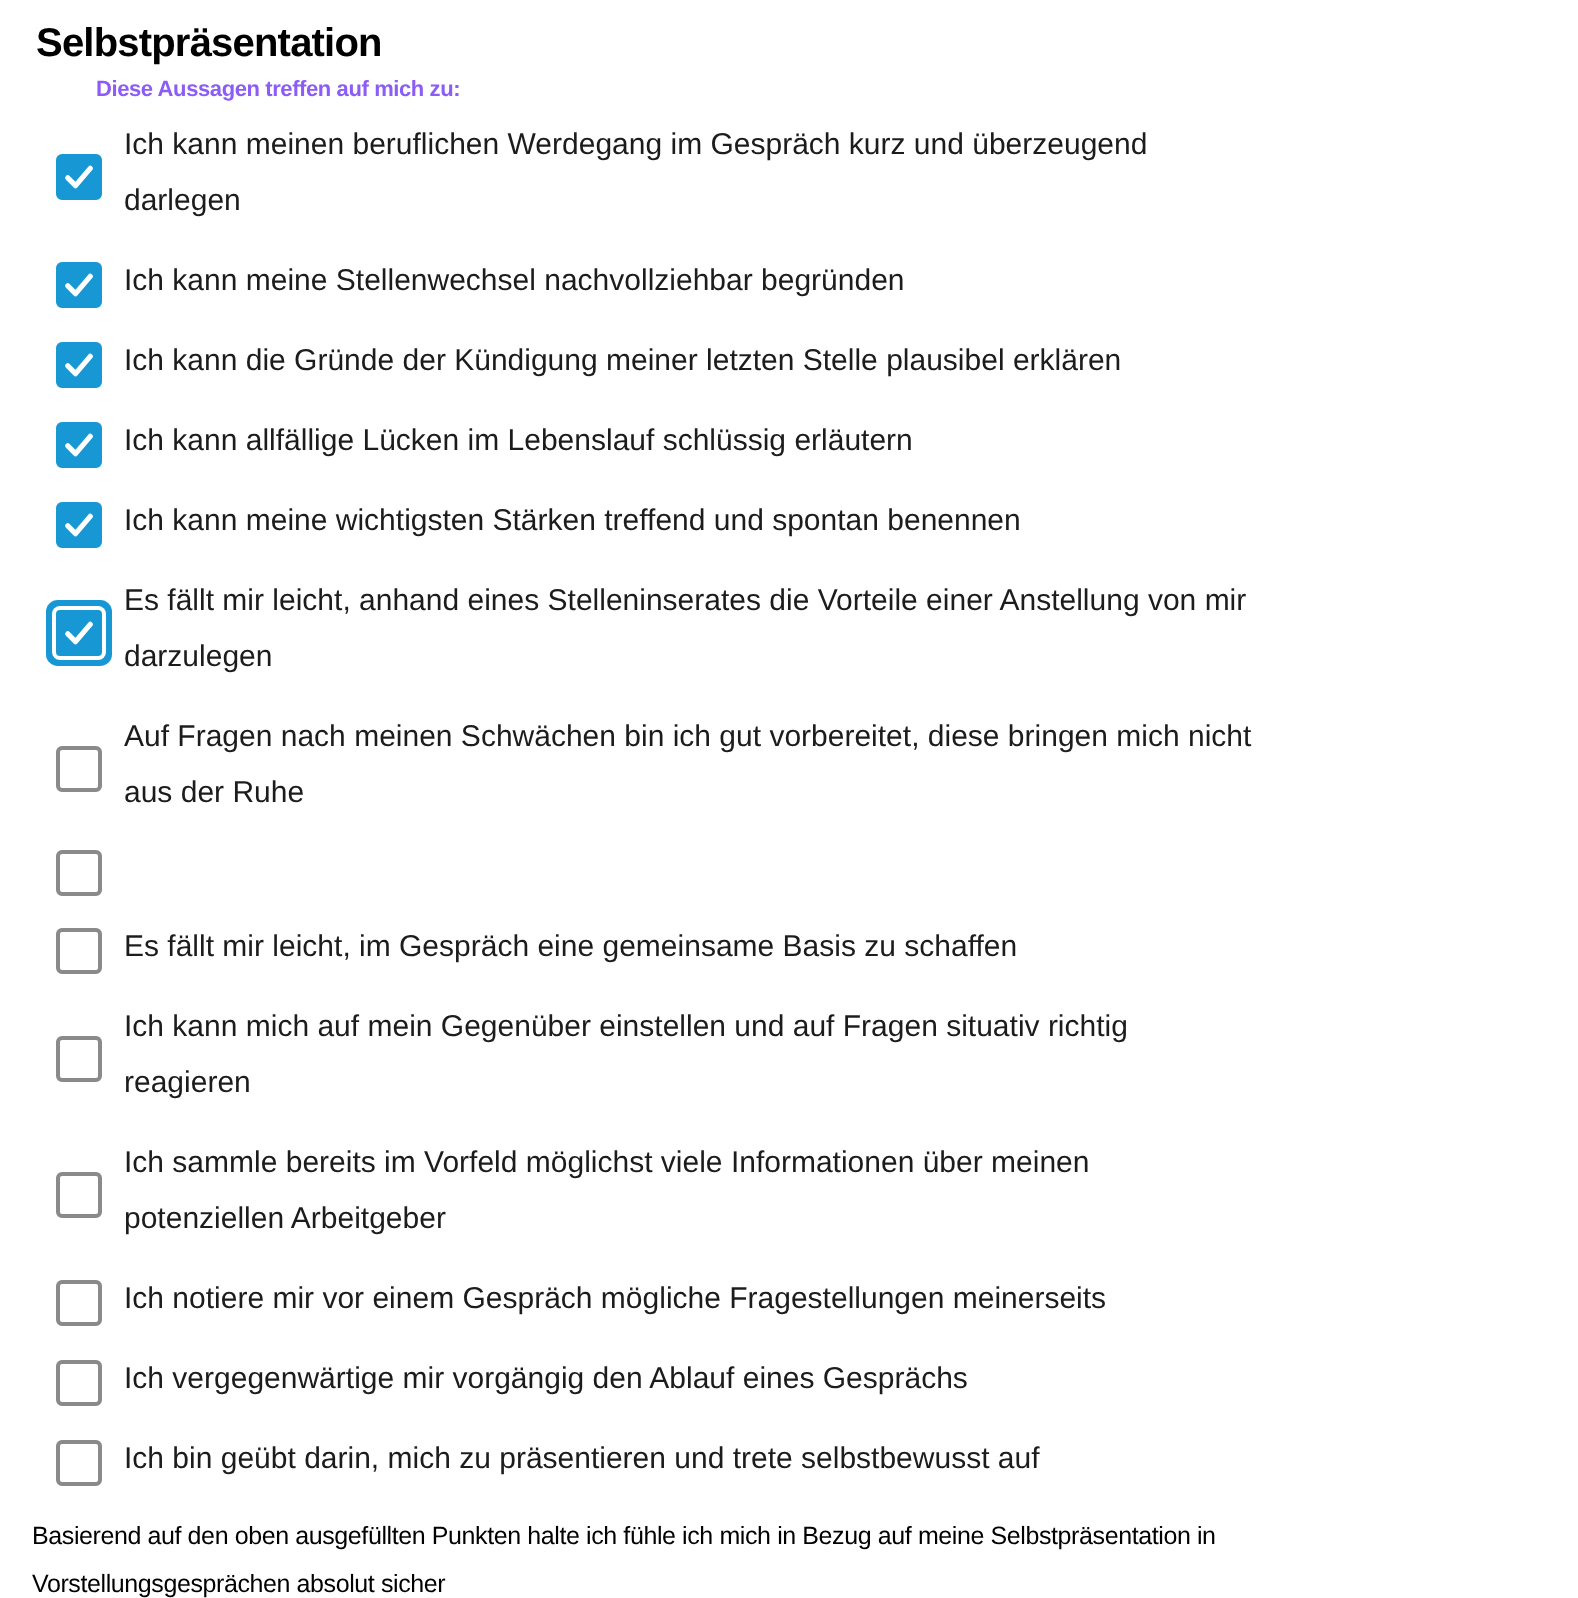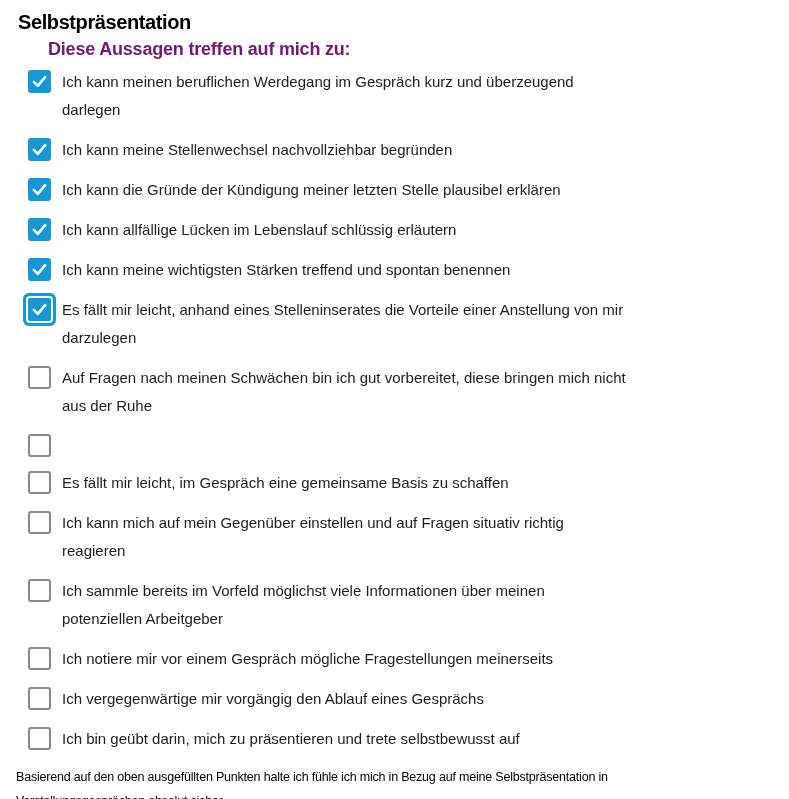--- a/index.html
+++ b/index.html
@@ -24,35 +24,35 @@
   }
   .title {
     margin: 0 0 5px 2px;
     font-size: 20px;
     font-weight: 800;
     letter-spacing: -0.4px;
     color: #000;
   }
   .subtitle {
     margin-left: 12px;
-    font-size: 18px;
+    font-size: 11px;
     font-weight: 700;
     letter-spacing: -0.2px;
-    color: #701a75;
+    color: #8b5cf6;
     padding-left: 20px;
   }
   .checklist {
     margin: 8px 0 0 12px;
     display: flex;
     flex-direction: column;
     gap: 12px;
   }
   .row {
     display: flex;
-    align-items: flex-start;
+    align-items: center;
     gap: 11px;
   }
   .checkbox {
     flex: 0 0 auto;
     width: 23px;
     height: 23px;
     margin-top: 2px;
     border: 2px solid var(--cb-border);
     border-radius: 3px;
     background: #fff;

